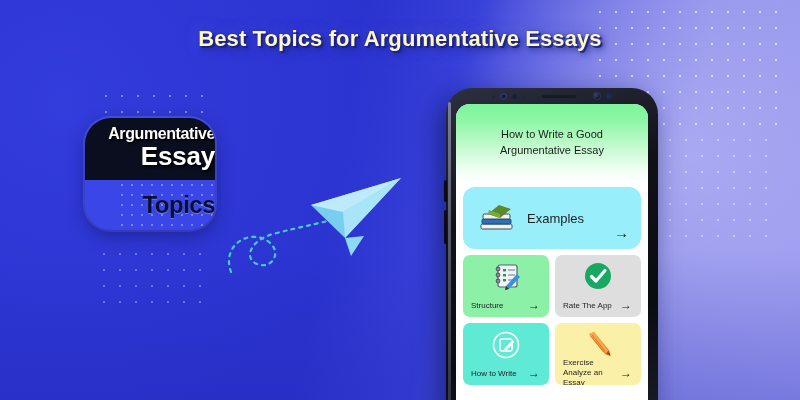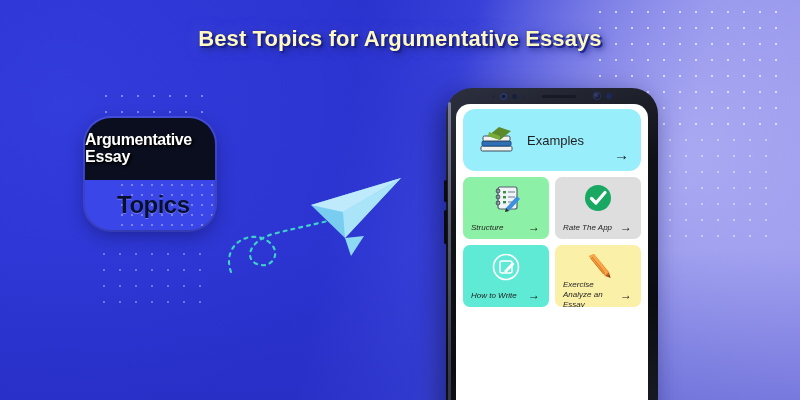--- a/index.html
+++ b/index.html
@@ -58,38 +58,38 @@
   .app-icon{
     position:absolute; left:85px; top:118px; width:130px; height:112px;
     border-radius:26px;
     background:#3a46e8;
     box-shadow:0 6px 18px rgba(10,14,80,.45), 0 0 0 2px rgba(120,132,250,.35);
     overflow:hidden;
   }
   .app-icon-top{
     position:absolute; left:0; right:0; top:0; height:62px;
     background:#0a0e1e;
-    display:flex; flex-direction:column; align-items:flex-start; justify-content:center;
+    display:flex; flex-direction:column; align-items:flex-end; justify-content:center;
   }
   .app-icon-line1{
     color:#fff; font-size:16px; font-weight:bold; line-height:1;
     text-shadow:1px 1px 0 #000, 2px 2px 3px rgba(0,0,0,.8);
     letter-spacing:-.4px;
   }
   .app-icon-line2{
-    color:#fff; font-size:16px; font-weight:bold; line-height:1.15;
+    color:#fff; font-size:26px; font-weight:bold; line-height:1.15;
     text-shadow:1px 1px 0 #000, 2px 2px 3px rgba(0,0,0,.8);
     letter-spacing:-.2px;
   }
   .app-icon-bot{
     position:absolute; left:0; right:0; top:62px; bottom:0;
     background:#3a46e8;
     background-image:radial-gradient(rgba(255,255,255,.33) 1px, transparent 1.1px);
     background-size:10px 10px;
-    display:flex; align-items:center; justify-content:flex-start;margin-left:32px;
+    display:flex; align-items:center; justify-content:flex-end;margin-left:32px;
   }
   .app-icon-line3{
     color:#06102e; font-size:24px; font-weight:bold; letter-spacing:-.5px;
     text-shadow:0 1px 0 rgba(255,255,255,.25);
   }
 
   
   .plane-wrap{ position:absolute; left:225px; top:160px; width:190px; height:120px; }
 
   
@@ -145,21 +145,21 @@
   .card{
     position:relative; border-radius:7px; overflow:hidden;
   }
   .card-wide{
     height:62px; display:flex; align-items:center; gap:10px; padding:0 14px;border-radius:12px;
   }
   .card-wide .c-label{ font-size:13px; color:#1f1f1f; }
   .card-row{ display:flex; gap:6px; }
   .card-sm{
     flex:1; height:62px; padding:7px 8px 6px 8px;
-    display:flex; flex-direction:column; justify-content:space-between;font-style:italic;
+    display:flex; flex-direction:column; justify-content:space-between;
   }
   .card-sm .c-label{ font-size:8px; color:#1f1f1f; line-height:1.25; max-width:80%; }
   .c-icon{ display:flex; align-items:center; justify-content:center; }
   .arrow{
     position:absolute; right:9px; bottom:6px;
     font-size:12px; color:#161616; font-weight:bold; line-height:1;
   }
   .card-wide .arrow{ right:12px; bottom:9px; font-size:15px; }
   .c-top{ display:flex; justify-content:center; align-items:flex-start; flex:1; }
 </style>
@@ -210,20 +210,23 @@
     <div class="sensor lg"></div>
     <div class="sensor md"></div>
     <div class="sensor"></div>
     <div class="earpiece"></div>
     <div class="cam"></div>
     <div class="cam2"></div>
   </div>
 
   <div class="screen">
 
+    <div class="screen-header">
+      <span>How to Write a Good Argumentative Essay</span>
+    </div>
 
     <div class="cards">
 
       <div class="card card-wide" style="background:#99eefb">
         <span class="c-icon">
           <svg width="40" height="34" viewBox="0 0 40 34">
             <rect x="4" y="23" width="31" height="5" rx="1.4" fill="#f2f2ef" stroke="#3b4a5a" stroke-width="1"></rect>
             <rect x="5" y="18" width="29" height="5" rx="1.4" fill="#2f6fb5" stroke="#1d4b80" stroke-width="1"></rect>
             <rect x="6" y="13" width="27" height="5" rx="1.4" fill="#f2f2ef" stroke="#3b4a5a" stroke-width="1"></rect>
             <path d="M11 13 L22 4 L34 8 L23 17 Z" fill="#5c8a2b"></path>

